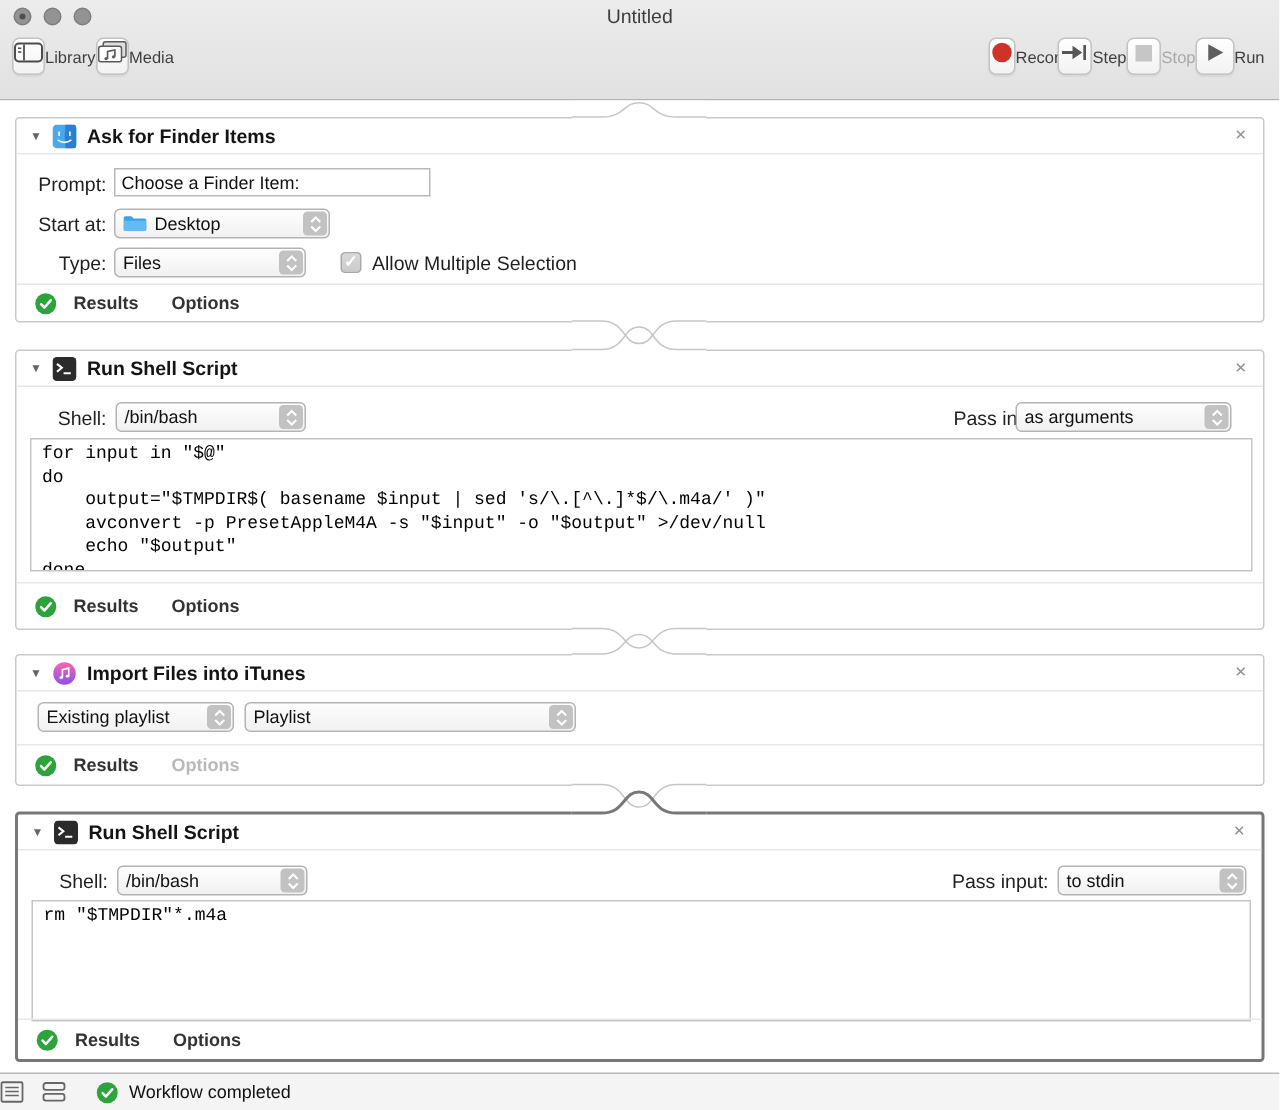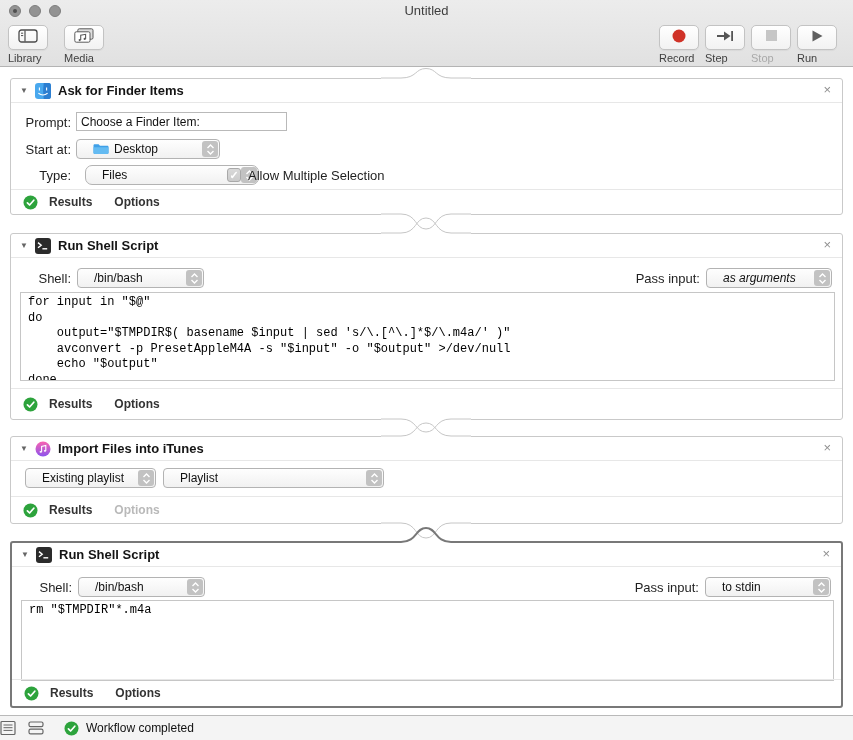--- a/index.html
+++ b/index.html
@@ -9,21 +9,21 @@
   
   .chrome{position:absolute;top:0;left:0;width:853px;height:67px;
           background:linear-gradient(#ececec,#e1e1e1);border-bottom:1px solid #b4b4b4;box-sizing:border-box;}
   .traffic{position:absolute;left:9px;top:5px;display:flex;gap:8px;}
   .light{width:12px;height:12px;border-radius:50%;background:#939393;border:1px solid #7e7e7e;
          box-sizing:border-box;position:relative;}
   .light.first::after{content:"";position:absolute;left:3px;top:3px;width:4px;height:4px;border-radius:50%;background:#4f4f4f;}
   .win-title{position:absolute;top:3px;left:0;right:0;text-align:center;font-size:13px;color:#3e3e3e;}
   .tb-left{position:absolute;left:8px;top:25px;display:flex;gap:10px;}
   .tb-right{position:absolute;right:10px;top:25px;display:flex;}
-  .tb-item{display:flex;flex-direction:column;align-items:flex-start;width:46px;}
+  .tb-item{display:flex;flex-direction:row;align-items:center;width:46px;}
   .tb-btn{width:40px;height:25px;background:linear-gradient(#ffffff,#f2f2f2);
           border:1px solid #c3c3c3;border-radius:5px;display:flex;align-items:center;justify-content:center;
           box-shadow:0 1px 1px rgba(0,0,0,.05);box-sizing:border-box;}
   .tb-label{font-size:11px;color:#3f3f3f;margin-top:2px;}
   .tb-label.dim{color:#a9a9a9;}
   
   .canvas{position:absolute;top:67px;left:0;width:853px;height:648px;background:#fff;}
   .action{position:absolute;left:10px;width:833px;background:#fff;border:1px solid #c9c9c9;
           border-radius:3px;box-sizing:border-box;}
   .action.selected{border:2px solid #787878;}
@@ -32,21 +32,21 @@
   .disclosure{font-size:8px;color:#666;width:13px;flex:none;}
   .action-icon{width:16px;height:16px;margin:0 7px 0 2px;flex:none;display:flex;}
   .action-title{font-size:13px;font-weight:bold;color:#141414;white-space:nowrap;}
   .close-btn{position:absolute;right:11px;top:3px;font-size:13px;color:#8f8f8f;line-height:16px;cursor:default;}
   .lbl{position:absolute;font-size:13px;color:#1f1f1f;white-space:nowrap;}
   .lbl.ralign{left:0;width:60px;text-align:right;}
   .field{position:absolute;height:19px;border:1px solid #b9b9b9;background:#fff;font-size:12px;
          color:#111;padding:7px 4px;box-sizing:border-box;font-family:"Liberation Sans",sans-serif;outline:none;}
   .popup{position:absolute;height:20px;border:1px solid #b3b3b3;border-radius:4px;
          background:linear-gradient(#fefefe,#f1f1f1);display:flex;align-items:center;
-         padding-left:16px;font-size:12px;color:#111;box-sizing:border-box;white-space:nowrap;}
+         padding-left:5px;font-size:12px;color:#111;box-sizing:border-box;white-space:nowrap;}
   .stepper{position:absolute;right:1px;top:1px;width:16px;height:16px;background:#c2c2c2;
            border-radius:3px;display:flex;align-items:center;justify-content:center;}
   .ficon{margin-right:5px;display:flex;}
   .checkbox{position:absolute;width:14px;height:14px;border:1px solid #a9a9a9;border-radius:3px;
             background:linear-gradient(#d9d9d9,#cbcbcb);display:flex;align-items:center;justify-content:center;
             font-size:11px;font-weight:bold;color:#fff;box-sizing:border-box;line-height:1;}
   .codearea{position:absolute;border:1px solid #c6c6c6;background:#fff;overflow:hidden;
             font-family:"Liberation Mono",monospace;font-size:12px;line-height:15.5px;
             padding:2px 7px;white-space:pre;color:#000;box-sizing:border-box;}
   .action-footer{position:absolute;left:0;right:0;bottom:0;display:flex;align-items:center;
@@ -177,21 +177,21 @@
       </span>
       <span>Desktop</span>
       <span class="stepper">
         <svg width="9" height="13" viewBox="0 0 9 13">
             <path d="M1.5 5 L4.5 2 L7.5 5" stroke="#fff" stroke-width="1.4" fill="none"></path>
             <path d="M1.5 8 L4.5 11 L7.5 8" stroke="#fff" stroke-width="1.4" fill="none"></path>
           </svg>
       </span>
     </div>
     <div class="lbl ralign" style="top:89px;">Type:</div>
-    <div class="popup" style="left:74px;top:86px;width:174px;border-radius:7px;">
+    <div class="popup" style="left:65px;top:86px;width:128px;">
       <span>Files</span>
       <span class="stepper">
         <svg width="9" height="13" viewBox="0 0 9 13">
             <path d="M1.5 5 L4.5 2 L7.5 5" stroke="#fff" stroke-width="1.4" fill="none"></path>
             <path d="M1.5 8 L4.5 11 L7.5 8" stroke="#fff" stroke-width="1.4" fill="none"></path>
           </svg>
       </span>
     </div>
     <div class="checkbox" style="left:216px;top:89px;">✓</div>
     <div class="lbl" style="left:237px;top:89px;">Allow Multiple Selection</div>
@@ -224,21 +224,21 @@
     <div class="popup" style="left:66px;top:34px;width:127px;">
       <span>/bin/bash</span>
       <span class="stepper">
         <svg width="9" height="13" viewBox="0 0 9 13">
             <path d="M1.5 5 L4.5 2 L7.5 5" stroke="#fff" stroke-width="1.4" fill="none"></path>
             <path d="M1.5 8 L4.5 11 L7.5 8" stroke="#fff" stroke-width="1.4" fill="none"></path>
           </svg>
       </span>
     </div>
     <div class="lbl" style="right:142px;top:37px;">Pass input:</div>
-    <div class="popup" style="right:10px;top:34px;width:126px;font-style:italic;">
+    <div class="popup" style="right:21px;top:34px;width:144px;">
       <span>as arguments</span>
       <span class="stepper">
         <svg width="9" height="13" viewBox="0 0 9 13">
             <path d="M1.5 5 L4.5 2 L7.5 5" stroke="#fff" stroke-width="1.4" fill="none"></path>
             <path d="M1.5 8 L4.5 11 L7.5 8" stroke="#fff" stroke-width="1.4" fill="none"></path>
           </svg>
       </span>
     </div>
     <div class="codearea" style="left:9px;top:58px;width:815px;height:89px;">for input in "$@"
 do

